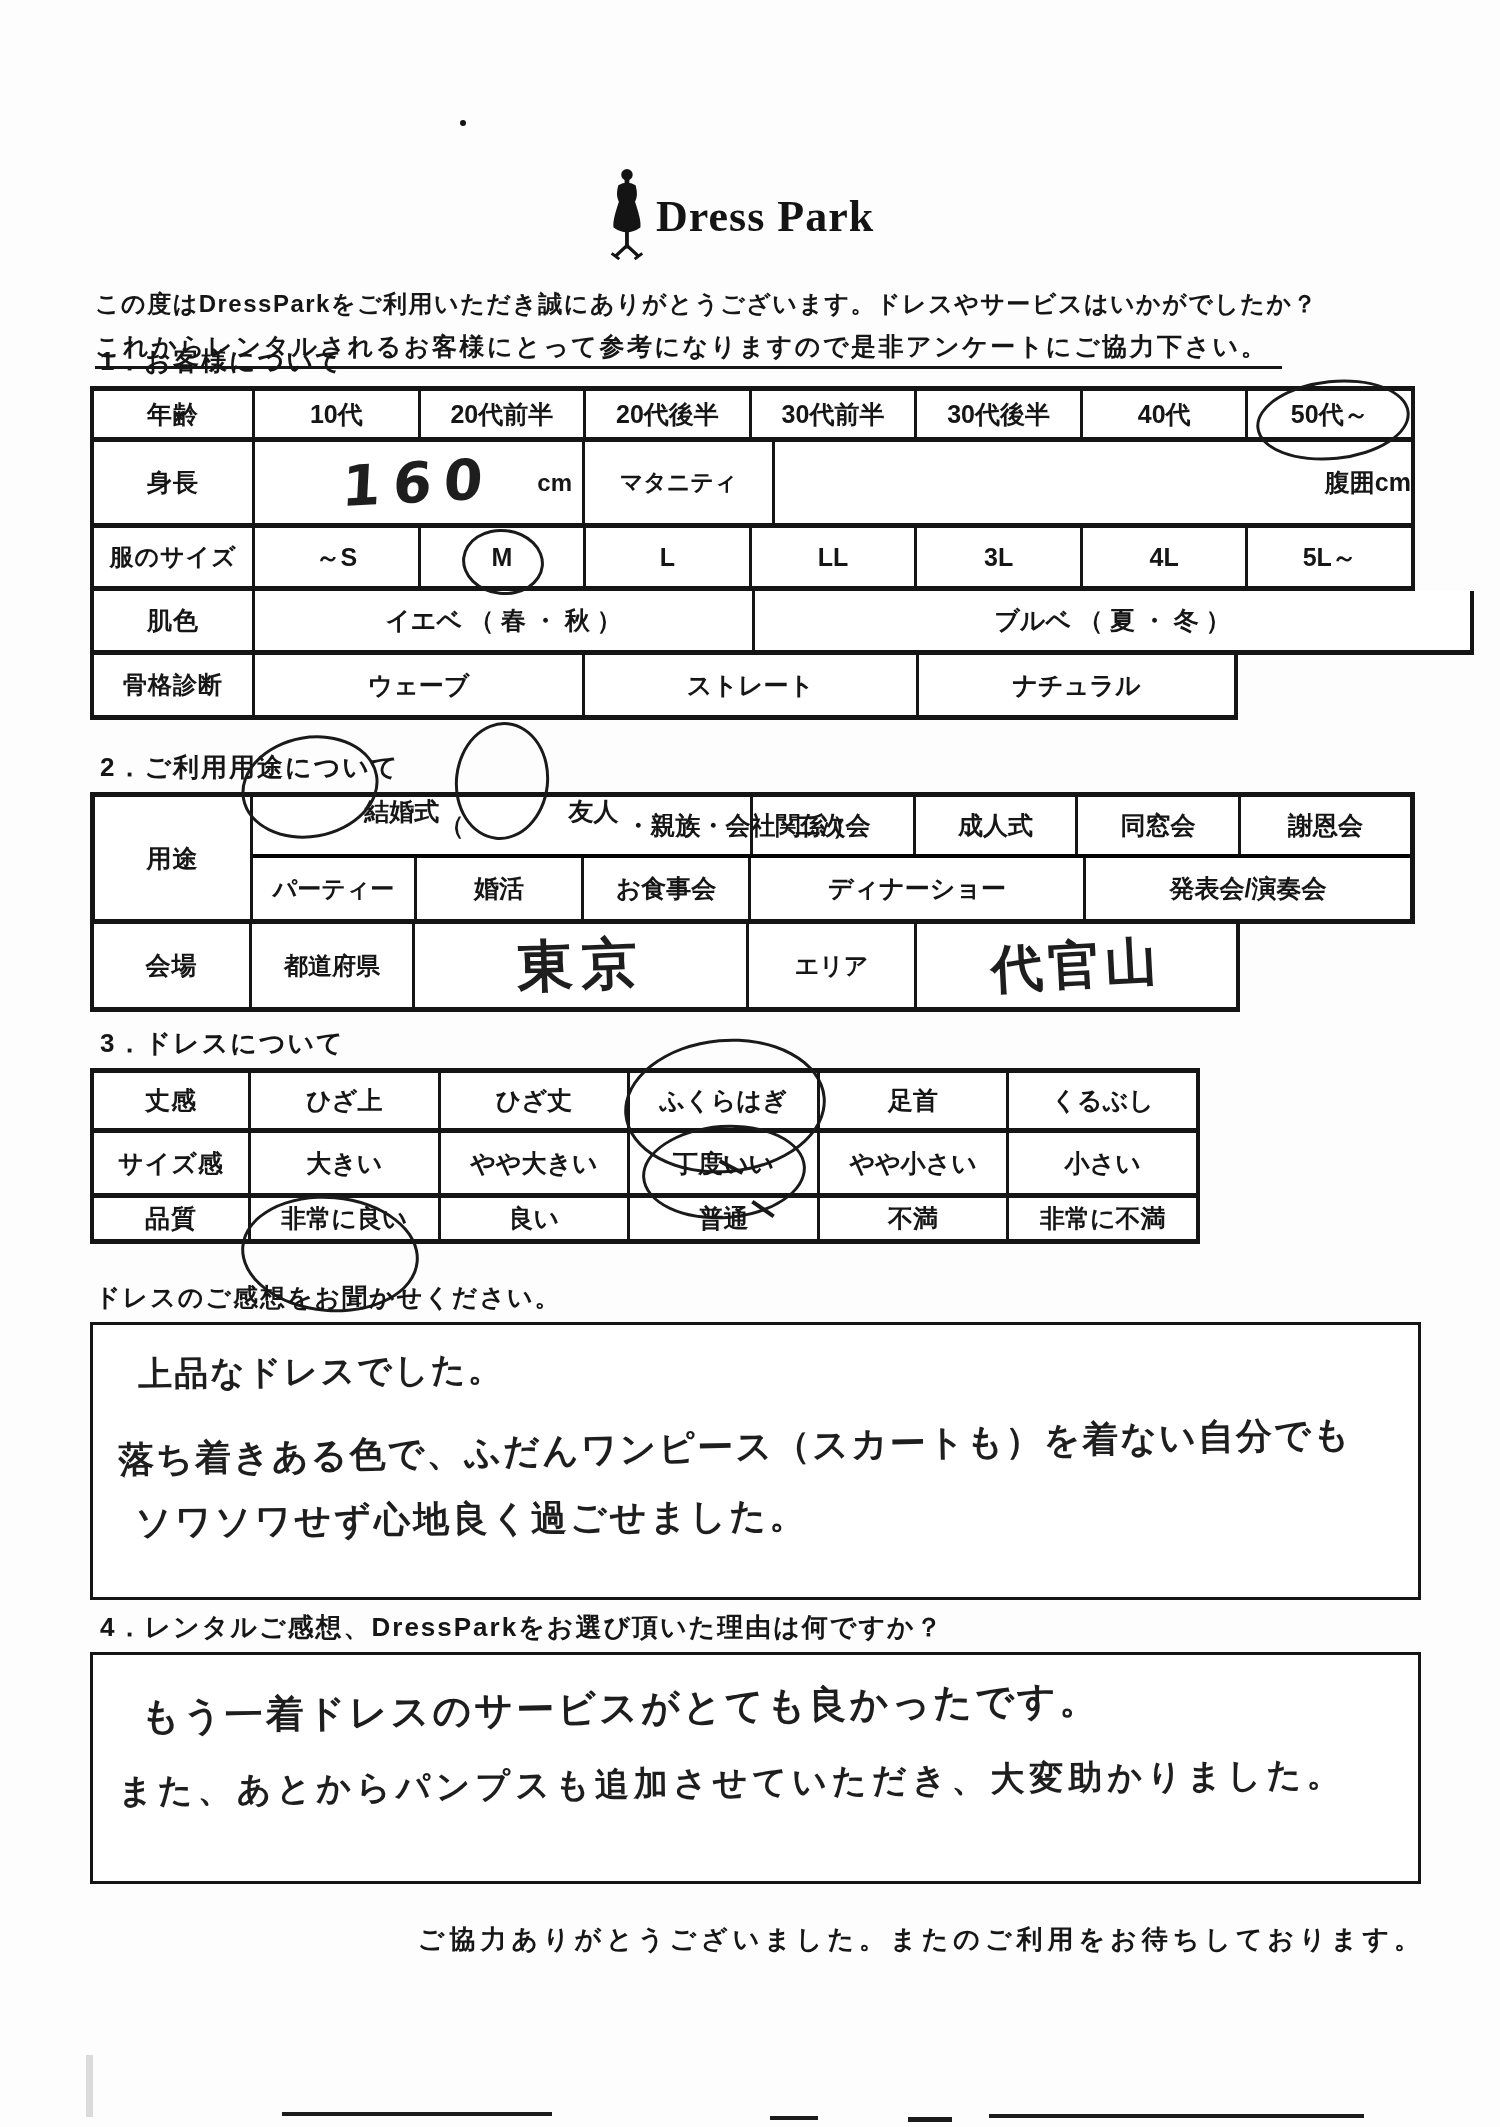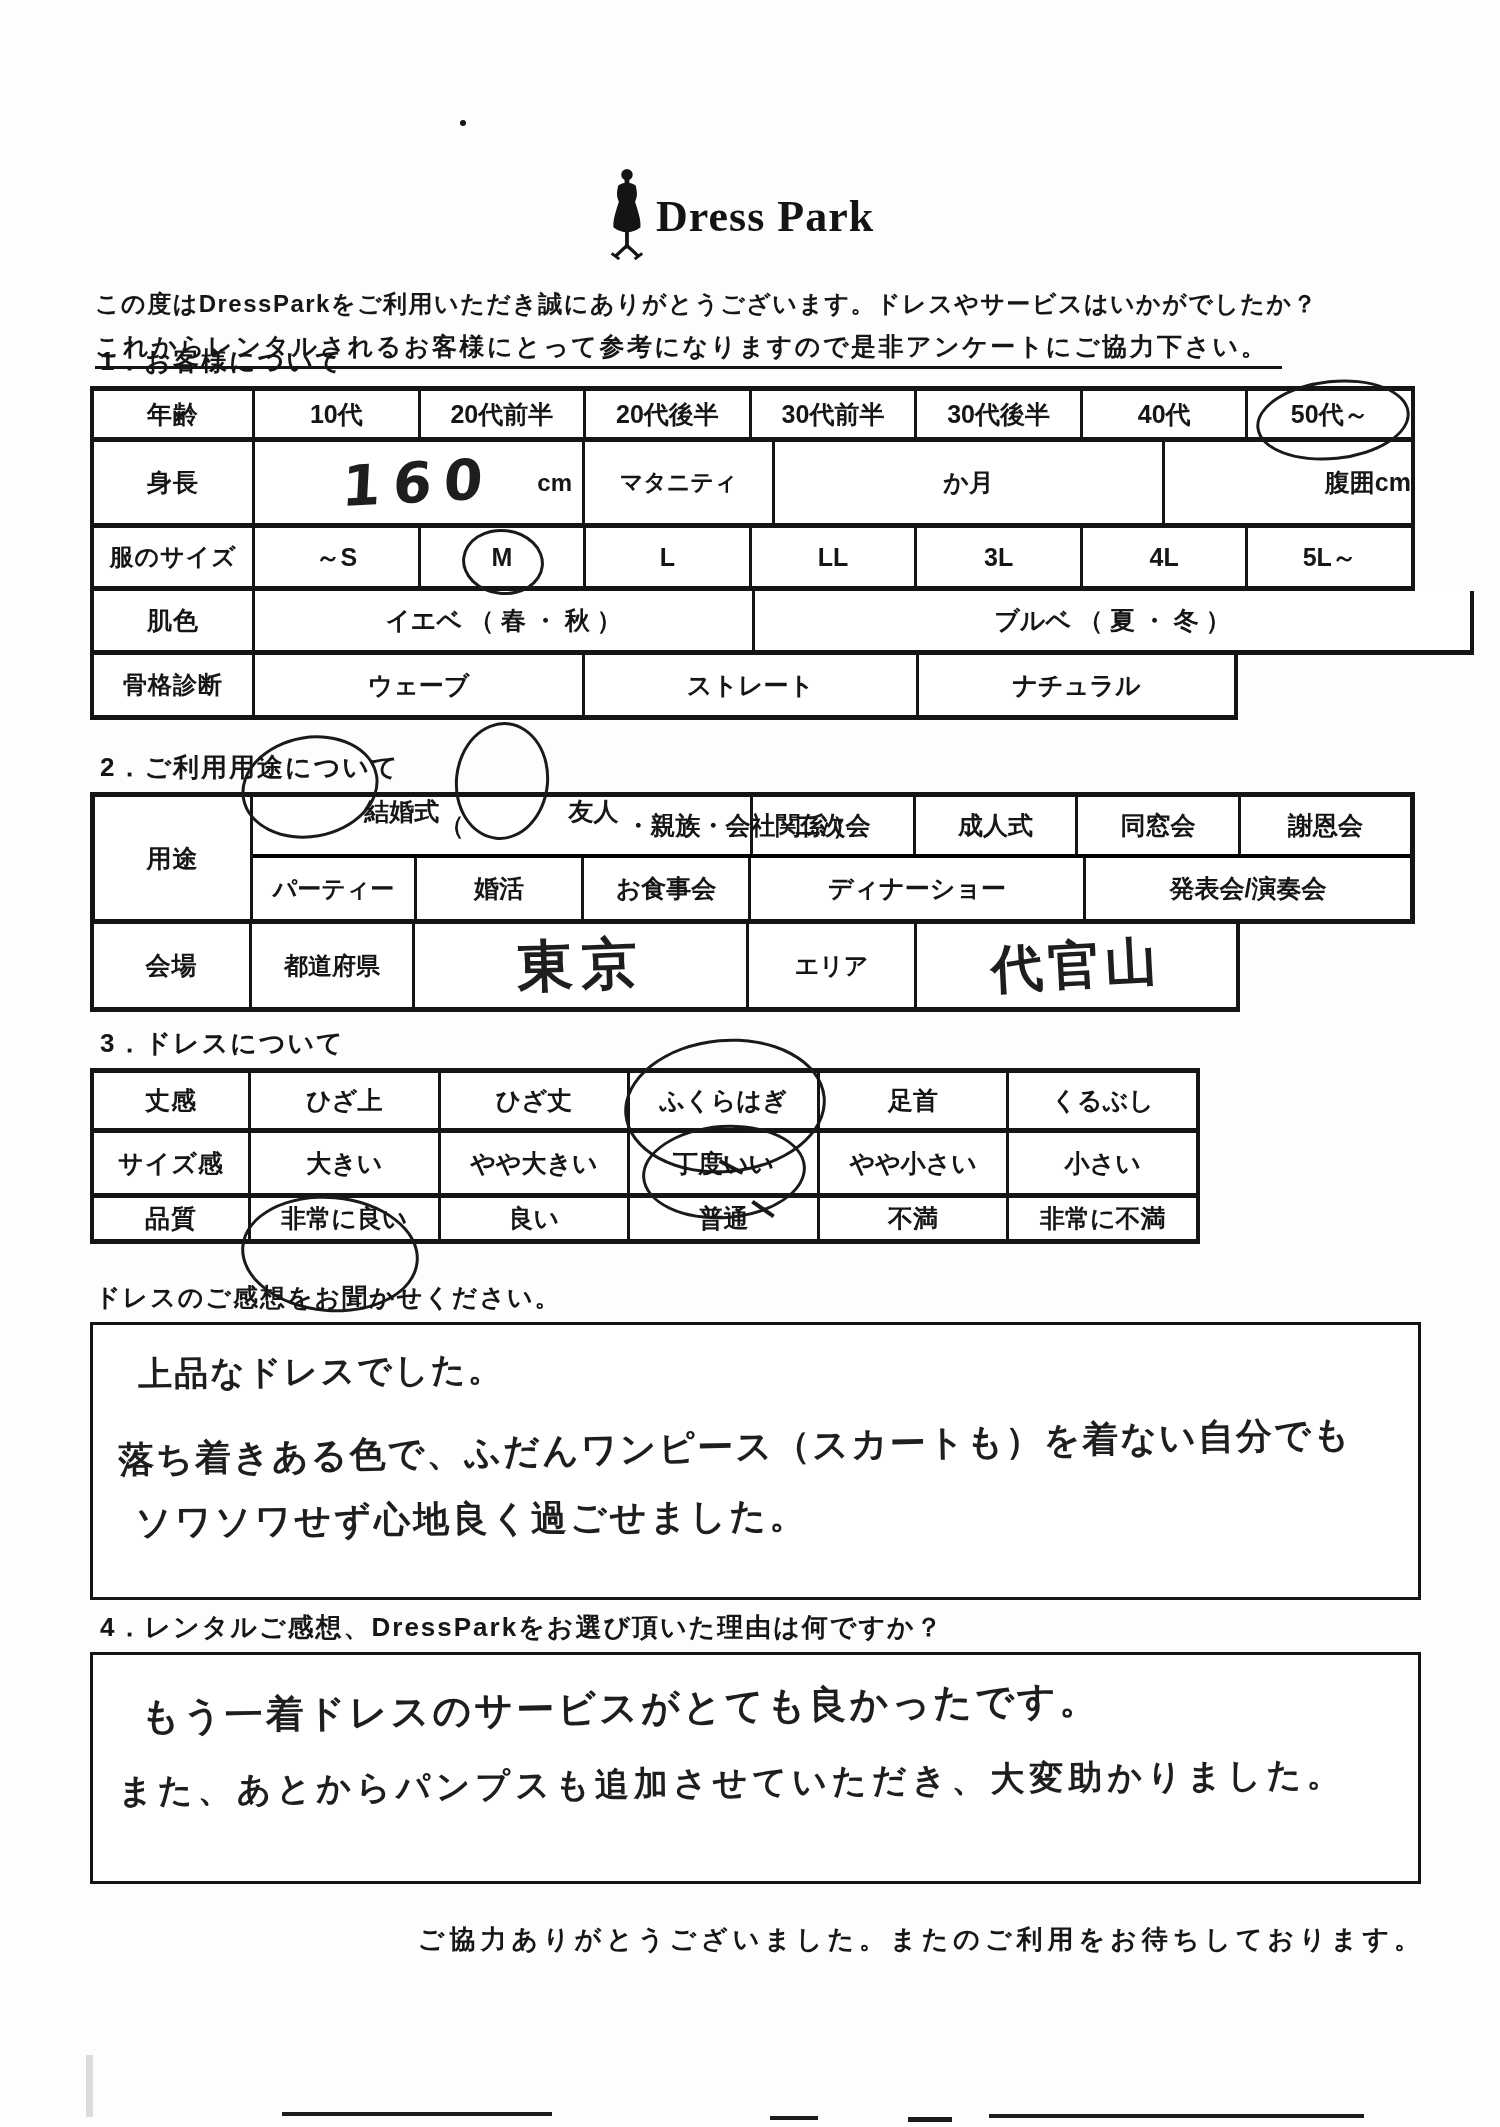--- a/index.html
+++ b/index.html
@@ -92,21 +92,20 @@
       </div>
     </div>
 
     <div class="trow" style="width:1325px;height:86px;">
       <div class="cell lab" style="width:158px;">身長</div>
       <div class="cell" style="width:330px;">
         <span class="hw" style="font-size:56px;letter-spacing:12px;transform:rotate(-3deg) skewX(-6deg);display:inline-block;">160</span>
         <span class="unit">cm</span>
       </div>
       <div class="cell" style="width:190px;font-size:23px;">マタニティ</div>
-      <div class="cell" style="width:390px;">か月</div>
       <div class="cell" style="flex:1;justify-content:flex-end;">
         <span>腹囲</span>
         <span>cm</span>
       </div>
     </div>
 
     <div class="trow" style="width:1325px;height:63px;">
       <div class="cell lab" style="width:158px;font-size:24px;">服のサイズ</div>
       <div class="cell" style="flex:1;">～S</div>
       <div class="cell" style="flex:1;">

